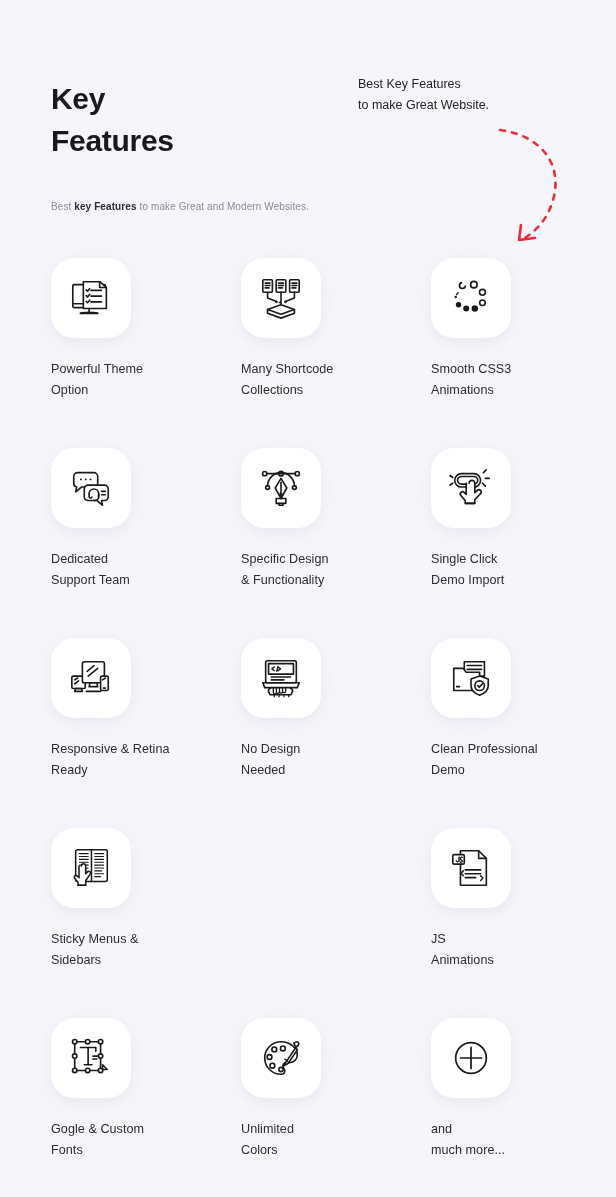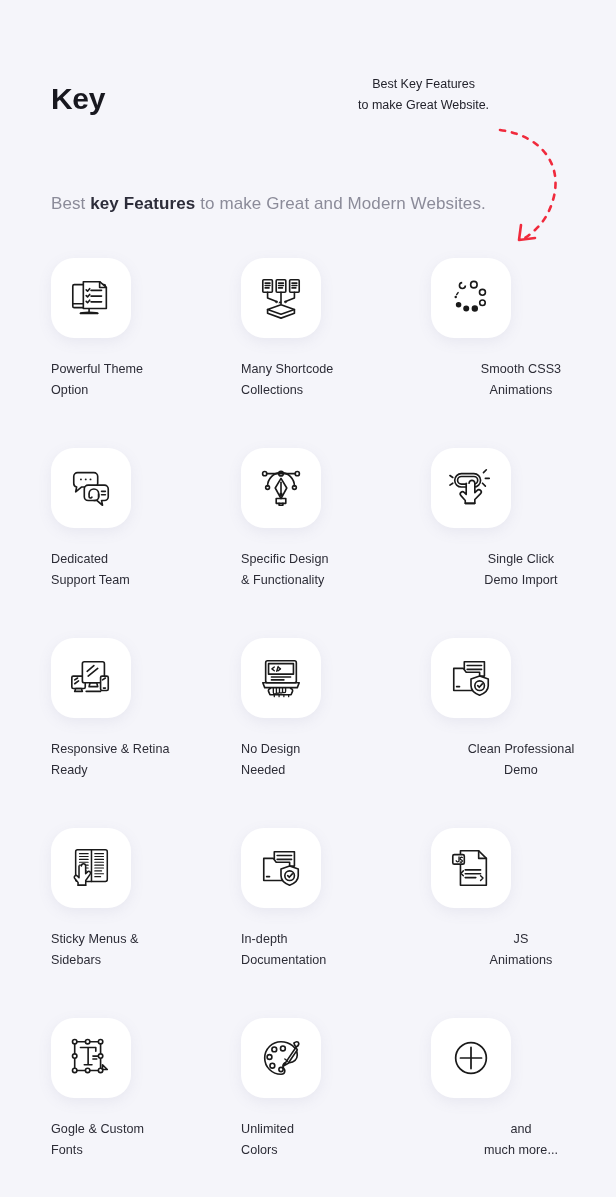--- a/index.html
+++ b/index.html
@@ -13,42 +13,41 @@
   }
   .page{position:relative;width:616px;height:1197px;text-decoration:underline;}
 
   
   .heading{position:absolute;left:51px;top:78px;width:300px;}
   .title{
     font-size:30px;line-height:42px;font-weight:bold;
     color:#18181f;letter-spacing:-0.3px;margin:0;
   }
   .subtitle{
-    position:absolute;left:51px;top:194px;
-    font-size:17px;color:#8b8b99;letter-spacing:0.1px;
+    position:absolute;left:51px;top:201px;
+    font-size:10px;color:#8b8b99;letter-spacing:0.1px;
     white-space:nowrap;
   }
   .subtitle b{color:#2d2d3a;font-weight:bold;}
 
   
   .annotation{
     position:absolute;left:358px;top:74px;
     font-size:12.5px;line-height:21px;color:#23232c;
     white-space:nowrap;
-    text-align:center;
   }
   .arrow-wrap{position:absolute;left:495px;top:118px;width:80px;height:130px;}
 
   
   .grid{position:absolute;left:51px;top:258px;width:540px;}
   .row{position:relative;height:190px;}
   .cell{position:absolute;top:0;width:180px;}
   .cell.c0{left:0px;}
   .cell.c1{left:190px;}
-  .cell.c2{left:380px;text-align:center;}
+  .cell.c2{left:380px;}
 
   .icon-card{
     width:80px;height:80px;border-radius:23px;
     background:#ffffff;
     box-shadow:0 4px 14px rgba(120,120,160,0.10);
     display:flex;align-items:center;justify-content:center;
   }
   .icon-card svg{display:block;}
   .label{
     margin-top:21px;
@@ -57,20 +56,21 @@
     white-space:pre-line;
   }
 </style>
 </head>
 <body>
 
 <div class="page">
 
   <div class="heading">
     <div class="title">Key</div>
+    <div class="title">Features</div>
   </div>
 
   <div class="subtitle"><span>Best </span><b>key Features</b><span> to make Great and Modern Websites.</span></div>
 
   <div class="annotation">
     <div>Best Key Features</div>
     <div>to make Great Website.</div>
   </div>
 
   <div class="arrow-wrap">
@@ -259,35 +259,20 @@
             <path d="M12 9h9M12 12h9M12 15h9M12 18h9M12 21h9M12 24h9M12 27h7M12 30h9M12 33h6" stroke-width="1.3"></path>
             <path d="M28 9h9M28 12h9M28 15h9M28 18h9M28 21h9M28 24h9M28 27h7M28 30h9M28 33h6" stroke-width="1.3"></path>
             <path d="M14 22c0-1.5 1-2.5 2.2-2.5s2.2 1 2.2 2.5v8l2-2a1.8 1.8 0 012.6 2.6L18.5 37v5h-8v-3l-3.4-4a1.8 1.8 0 012.6-2.6l1.8 1.8V22" fill="#fff"></path>
             <path d="M10.5 42h8"></path>
           </svg>
         </div>
         <div class="label">Sticky Menus &amp;
 Sidebars</div>
       </div>
 
-      <div class="cell c1">
-        <div class="icon-card">
-          <svg width="46" height="46" viewBox="0 0 48 48" stroke="#1a1a1a" stroke-width="1.7" fill="none" stroke-linecap="round" stroke-linejoin="round">
-            <path d="M17 7h21v15H17z" fill="#fff"></path>
-            <path d="M20 11h15M20 15h15M20 19h10"></path>
-            <path d="M6 14h10l3 4h14v19H6z" fill="#fff"></path>
-            <path d="M9 33h3"></path>
-            <path d="M33 22l9 3v7c0 5-4 8-9 10-5-2-9-5-9-10v-7z" fill="#fff"></path>
-            <circle cx="33" cy="32" r="5"></circle>
-            <path d="M31 32l1.6 1.7 3.2-3.6"></path>
-          </svg>
-        </div>
-        <div class="label">In-depth
-Documentation</div>
-      </div>
 
       <div class="cell c2">
         <div class="icon-card">
           <svg width="46" height="46" viewBox="0 0 48 48" stroke="#1a1a1a" stroke-width="1.7" fill="none" stroke-linecap="round" stroke-linejoin="round">
             <path d="M13 6h19l8 8v28H13z" fill="#fff"></path>
             <path d="M32 6v8h8"></path>
             <rect x="5" y="10" width="12" height="10" rx="1.5" fill="#fff"></rect>
             <path d="M11.5 12.5v4a1.6 1.6 0 01-3 0" stroke-width="1.4"></path>
             <path d="M15 13a1.6 1.6 0 00-2.4 1.3c0 1.5 2.4 1 2.4 2.4a1.5 1.5 0 01-2.4 1" stroke-width="1.4"></path>
             <path d="M18 26h16M18 30h16M18 34h11"></path>

